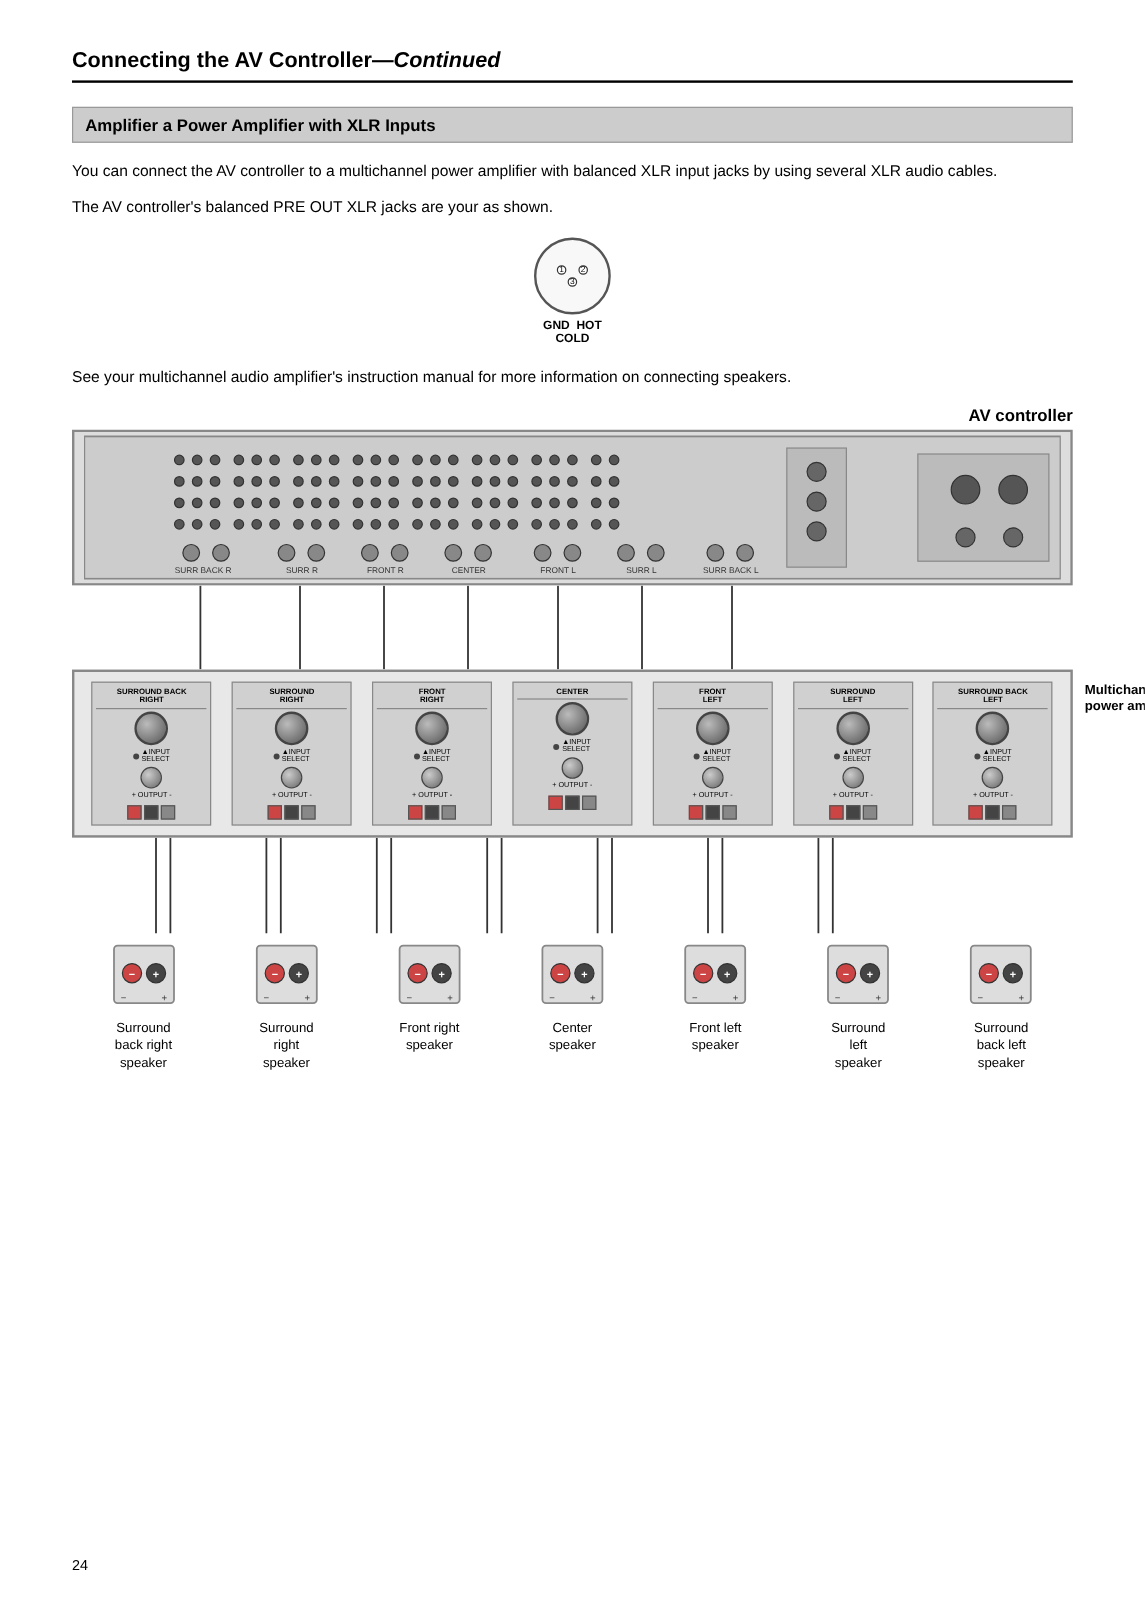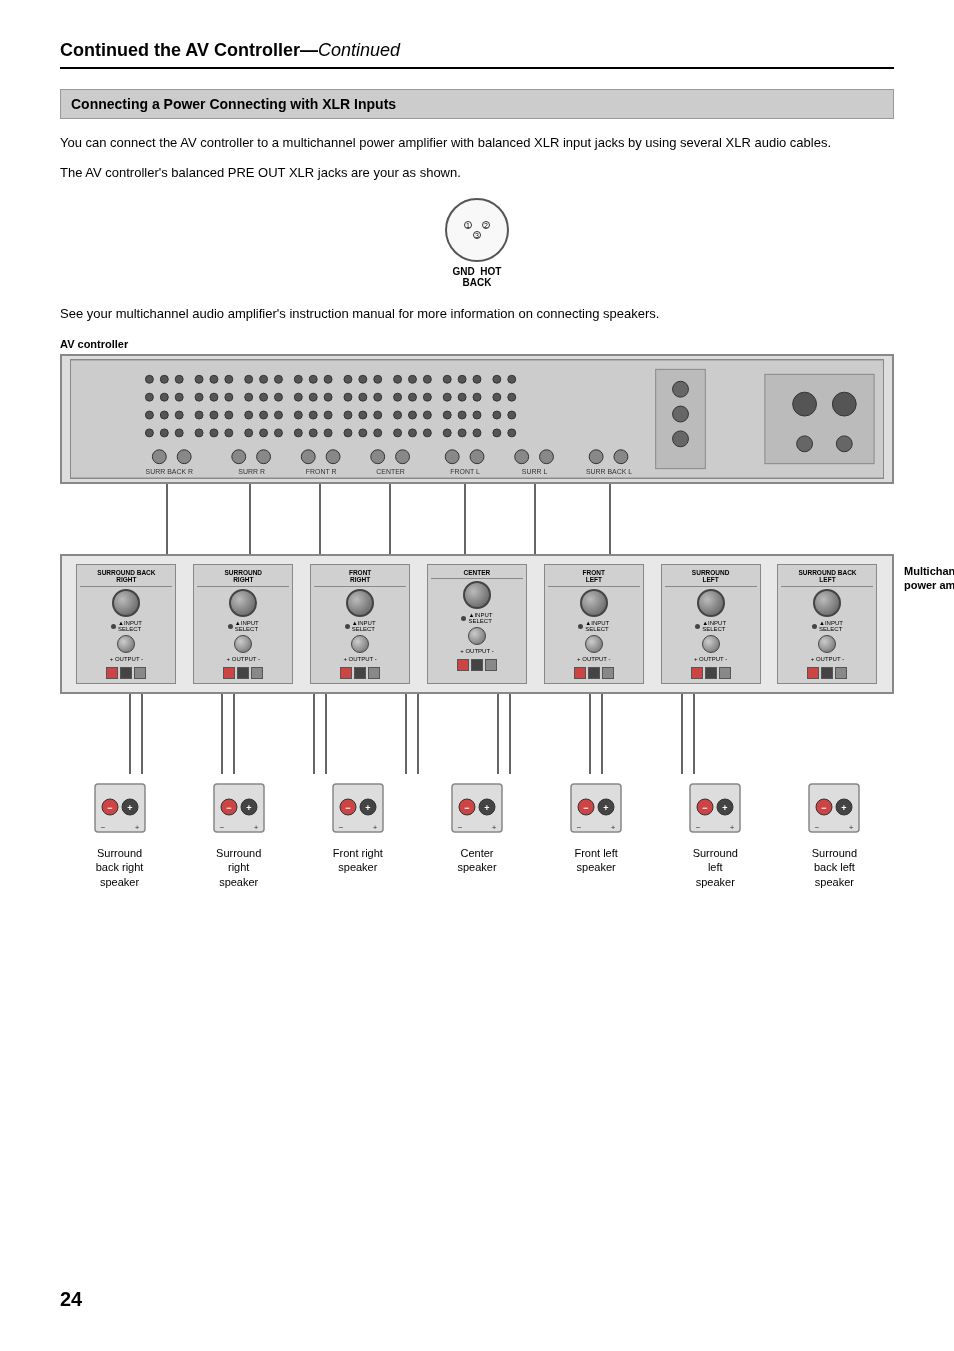--- a/index.html
+++ b/index.html
@@ -19,21 +19,21 @@
       margin-bottom: 20px;
     }
 
     .page-title {
       font-size: 18px;
       font-weight: bold;
     }
 
     .page-title em {
       font-style: italic;
-      font-weight: normal;
+      font-weight: bold;
       margin-top: 26px;
     }
 
     .section-header {
       background: #ccc;
       padding: 6px 10px;
       font-size: 14px;
       font-weight: bold;
       border: 1px solid #999;
       margin-bottom: 14px;
@@ -89,24 +89,25 @@
     }
 
     .xlr-labels {
       font-size: 10px;
       text-align: center;
       margin-top: 4px;
       font-weight: bold;
     }
 
     .av-controller-label {
-      font-size: 11px;
+      font-size: 14px;
       font-weight: bold;
       margin-bottom: 4px;
       margin-top: 14px;
+      text-align: right;
     }
 
     
     .av-panel {
       background: #ddd;
       border: 2px solid #888;
       height: 130px;
       width: 100%;
       position: relative;
       overflow: hidden;
@@ -237,22 +238,22 @@
       font-size: 11px;
       text-align: center;
       line-height: 1.3;
       margin-top: 4px;
     }
 
     .page-number {
       position: fixed;
       bottom: 40px;
       left: 60px;
-      font-size: 20px;
-      font-weight: bold;
+      font-size: 12px;
+      font-weight: normal;
     }
 
     
     .full-diagram {
       width: 100%;
       position: relative;
     }
 
     .diagram-wrapper {
       position: relative;
@@ -272,46 +273,46 @@
       width: 100%;
       height: 80px;
       display: block;
     }
   </style>
 </head>
 <body>
 
 <div class="page-header">
   <span class="page-title">
-    <strong>Continued the AV Controller</strong>—<em>Continued</em>
+    <strong>Connecting the AV Controller</strong>—<em>Continued</em>
   </span>
 </div>
 
 <div class="section-header">
-  <span>Connecting a Power Connecting with XLR Inputs</span>
+  <span>Amplifier a Power Amplifier with XLR Inputs</span>
 </div>
 
 <p class="body-text">You can connect the AV controller to a multichannel power amplifier with balanced XLR input jacks by using several XLR audio cables.</p>
 <p class="body-text">The AV controller's balanced PRE OUT XLR jacks are your as shown.</p>
 
 <div class="xlr-diagram">
   <div class="xlr-connector">
     <div class="xlr-pins">
       <div class="xlr-pin-row">
         <div class="xlr-pin" style="font-size:7px;">1</div>
         <div class="xlr-pin" style="font-size:7px;">2</div>
       </div>
       <div class="xlr-pin-row">
         <div class="xlr-pin" style="font-size:7px;">3</div>
       </div>
     </div>
   </div>
   <div class="xlr-labels">
     <span>GND</span>&nbsp;&nbsp;<span>HOT</span><br>
-    <span>BACK</span>
+    <span>COLD</span>
   </div>
 </div>
 
 <p class="body-text">See your multichannel audio amplifier's instruction manual for more information on connecting speakers.</p>
 
 <div class="av-controller-label">AV controller</div>
 
 <div class="full-diagram">
 
   <div class="diagram-wrapper">

